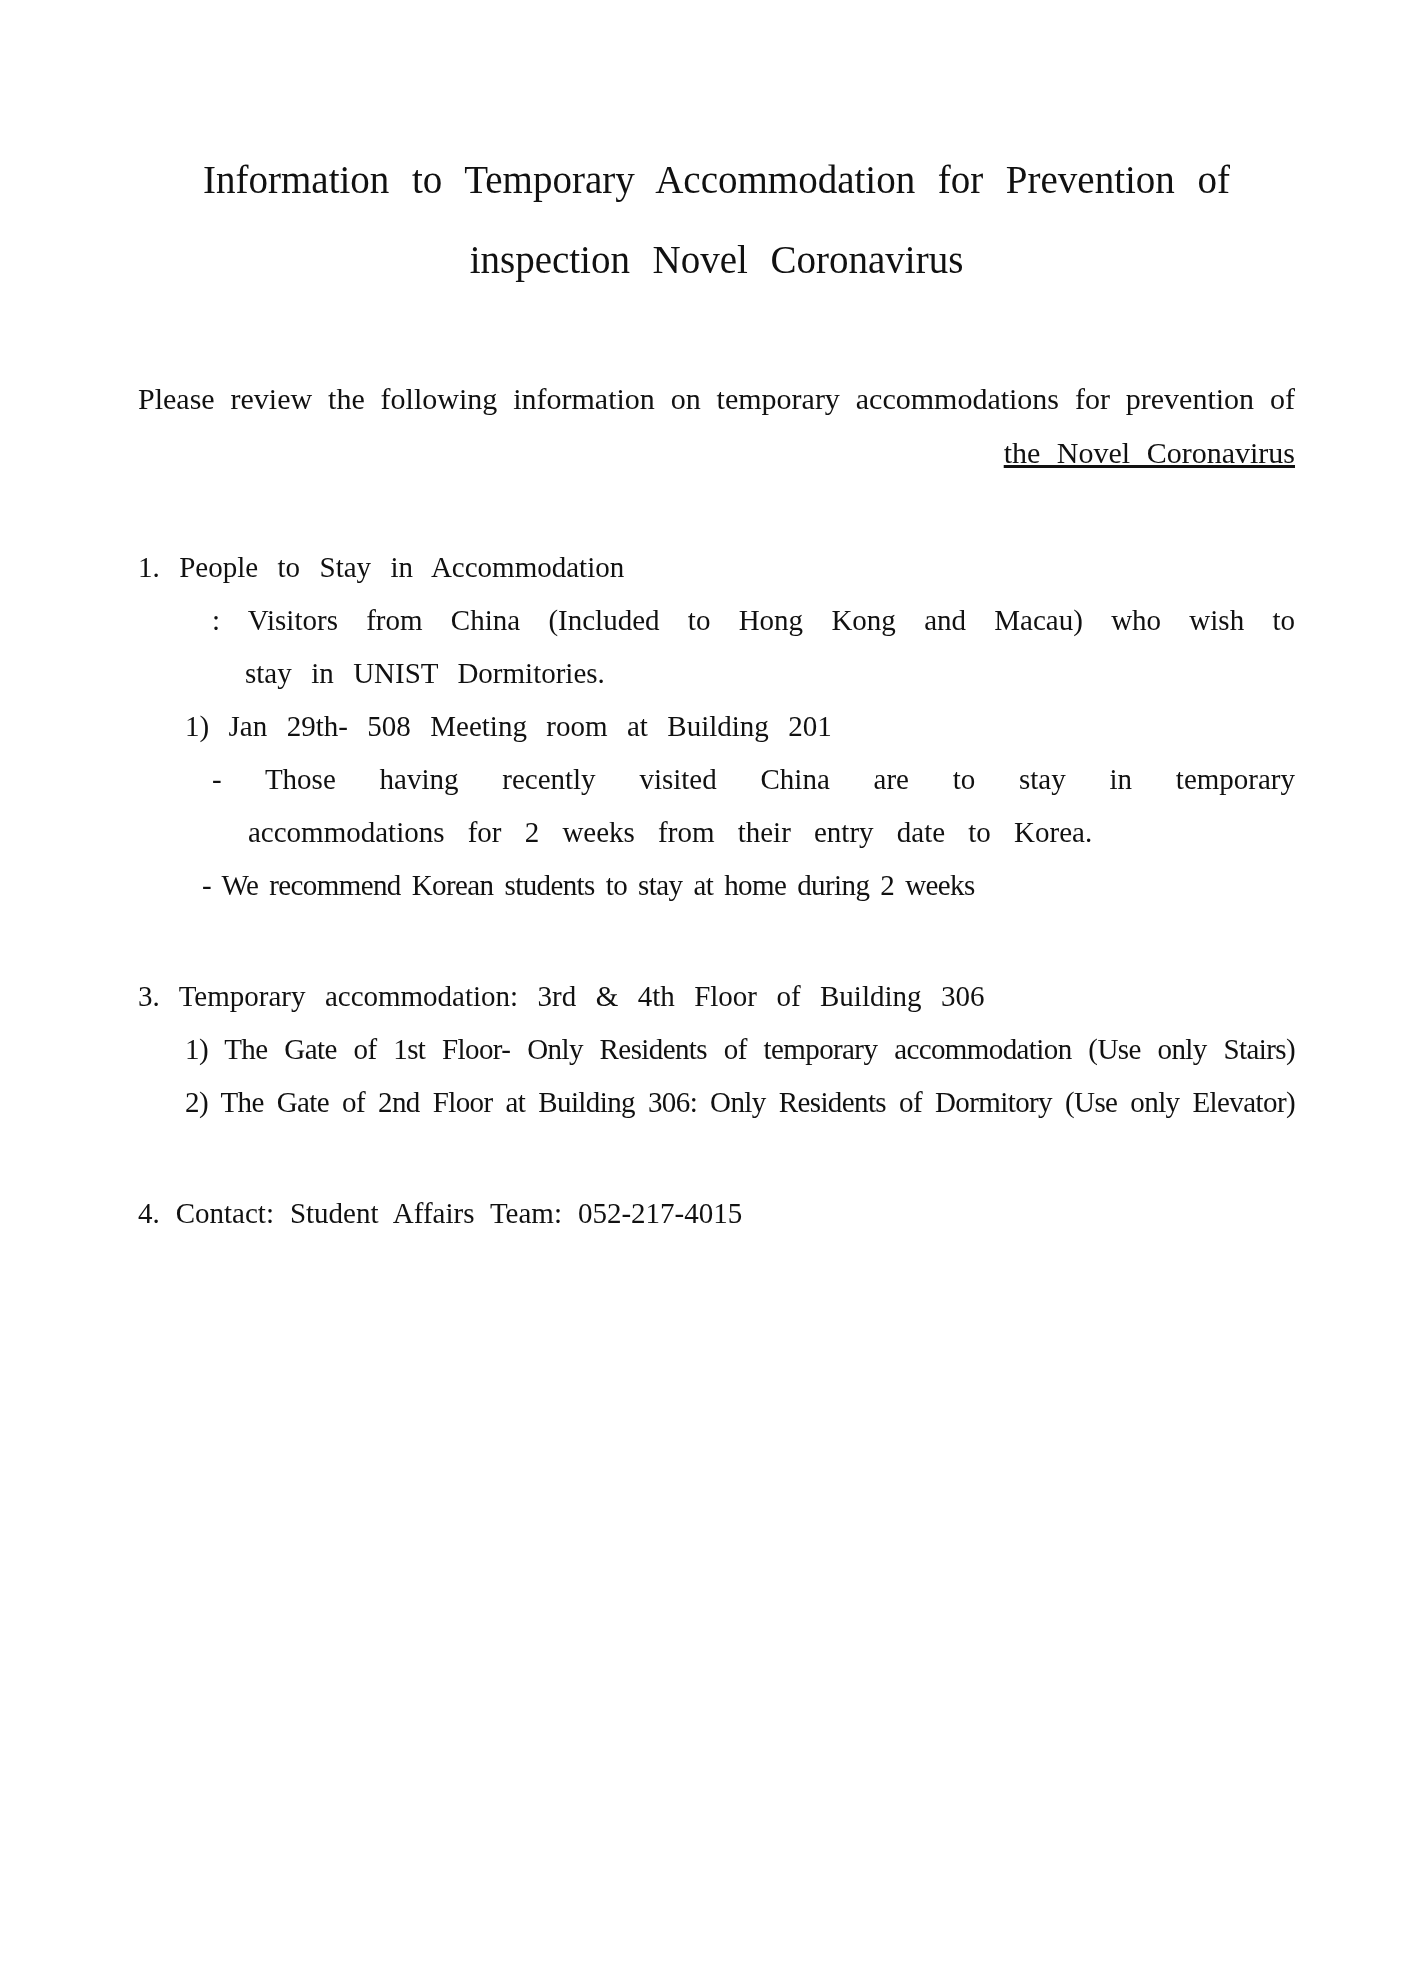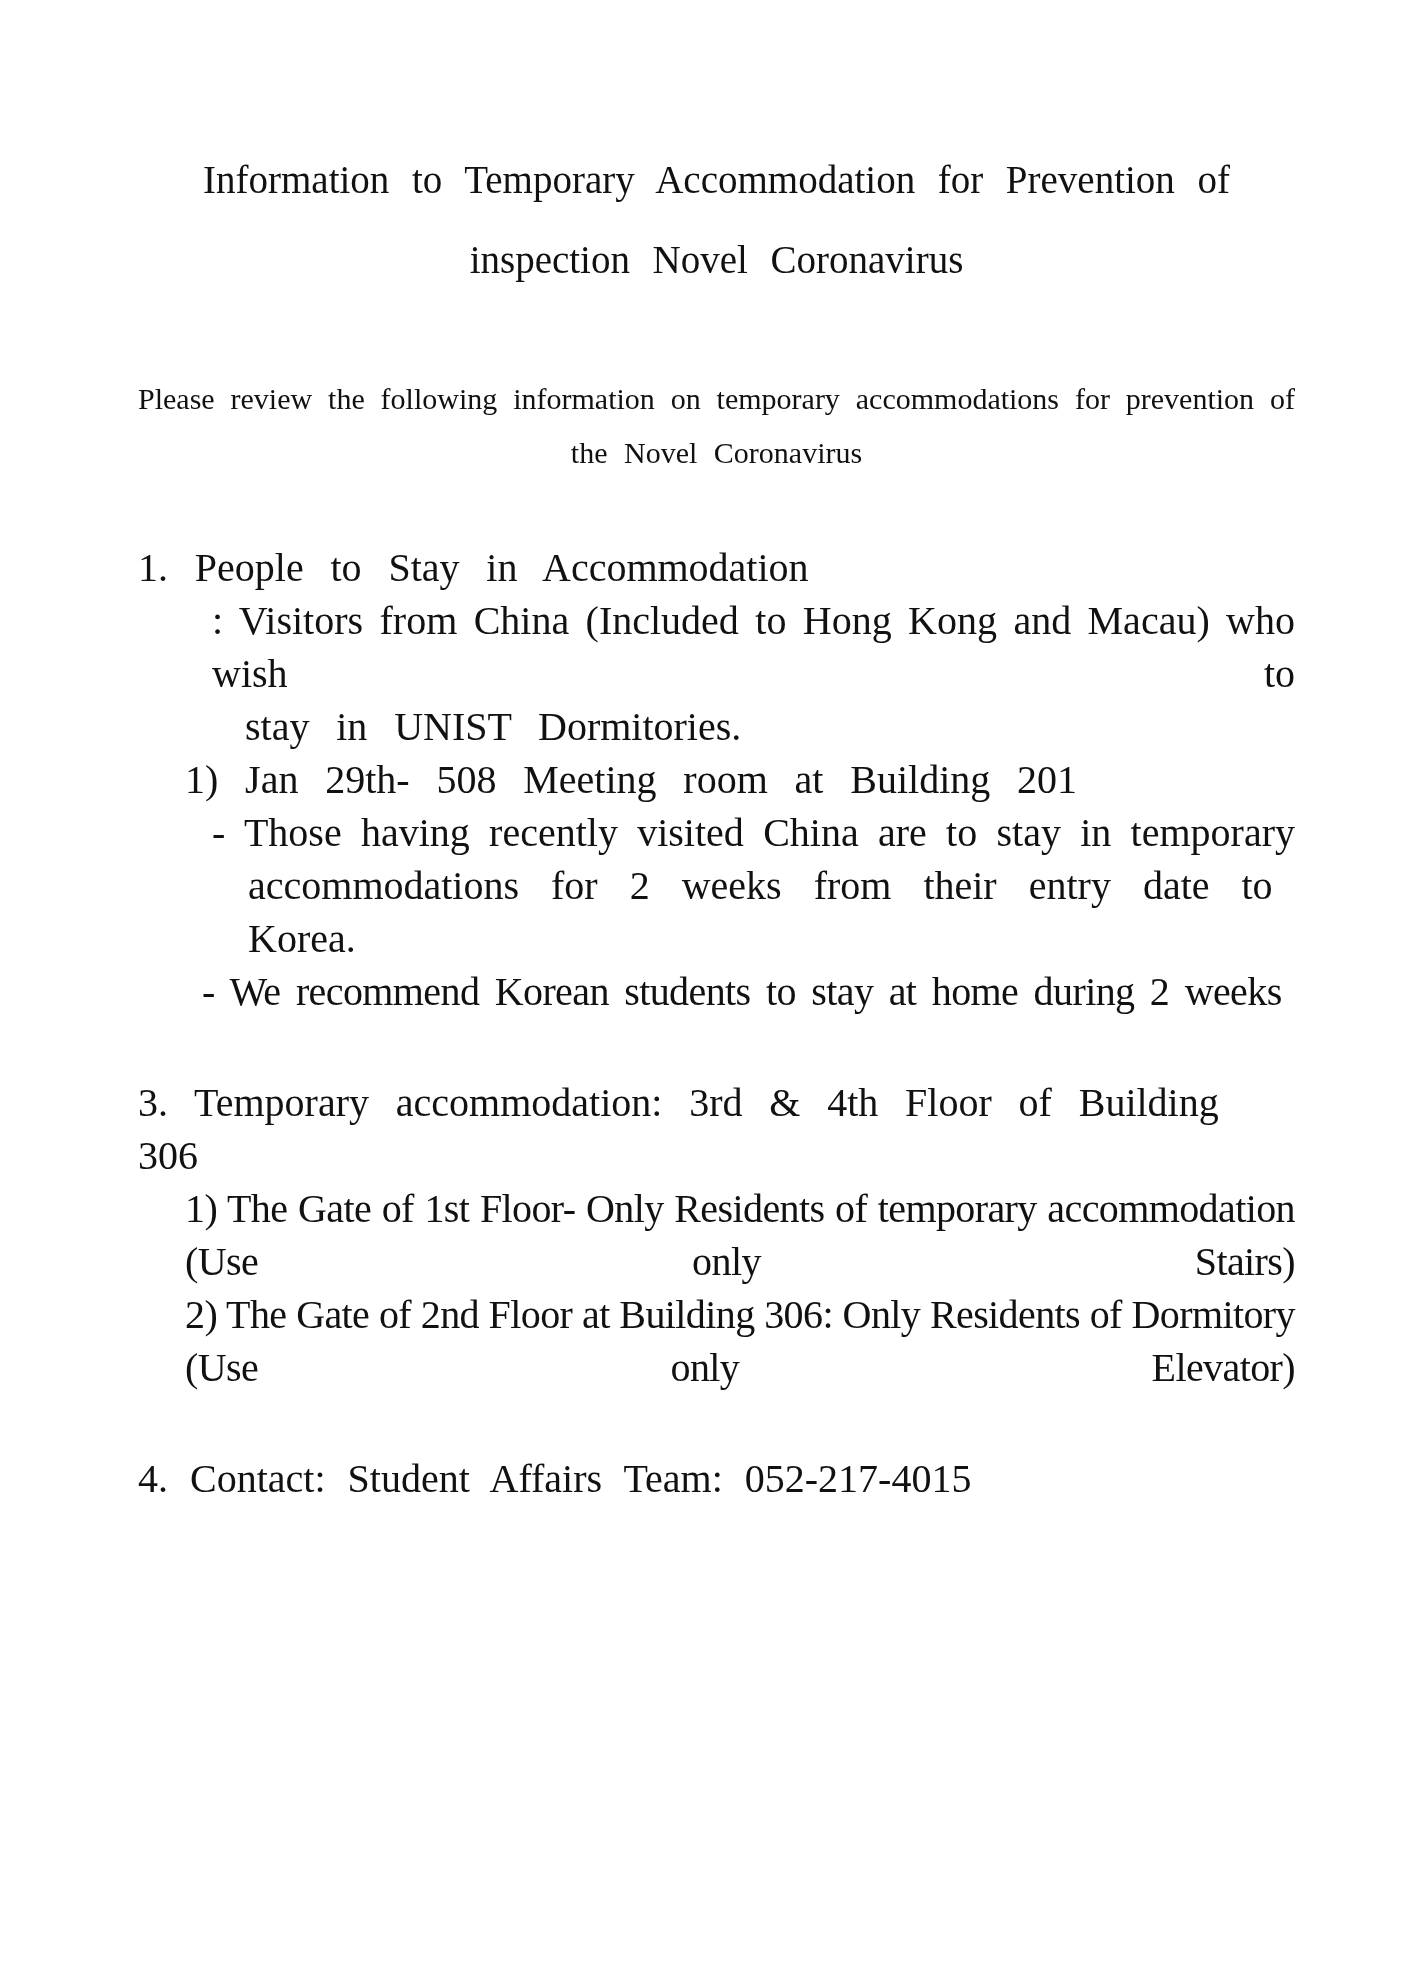--- a/index.html
+++ b/index.html
@@ -15,31 +15,31 @@
   .content{padding:140px 108px 0 138px;}
 
   
   .title{text-align:center;}
   .tline{
     font-size:39px;line-height:80px;
     word-spacing:.33em;white-space:pre-wrap;
   }
 
   
-  .l{font-size:40px;line-height:53px;white-space:pre-wrap;}
+  .l{font-size:29px;line-height:53px;white-space:pre-wrap;}
 
   .intro{margin-top:72px;}
   .intro .l{font-size:30px;line-height:54px;}
 
   .body{margin-top:61px;}
   .sec{margin-top:0;}
   .sec + .sec{margin-top:58px;}
 
   .jfull{white-space:normal;text-align:justify;text-align-last:justify;}
-  .center{text-align:center;}
+  .center{text-align:right;text-decoration:underline;}
 
   .ws1{word-spacing:.42em;}
   .ws2{word-spacing:.55em;}
   .ws3{word-spacing:.3em;}
   .ws4{word-spacing:.15em;}
   .cond{letter-spacing:-0.6px;}
 
   .ind-ga{margin-left:37px;}
   .ind-num{margin-left:47px;}
   .ind-colon{margin-left:74px;}

